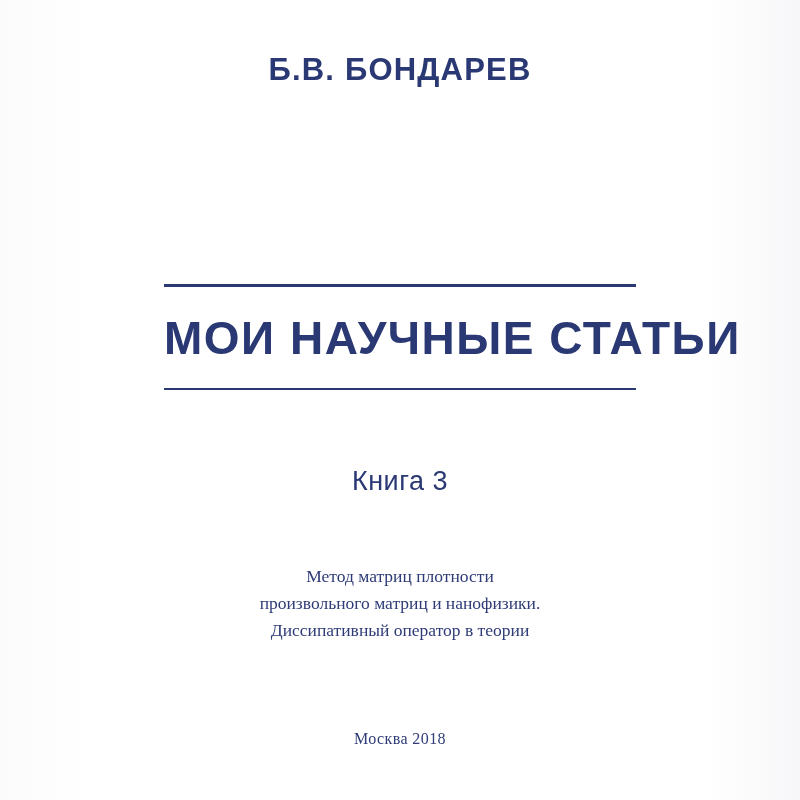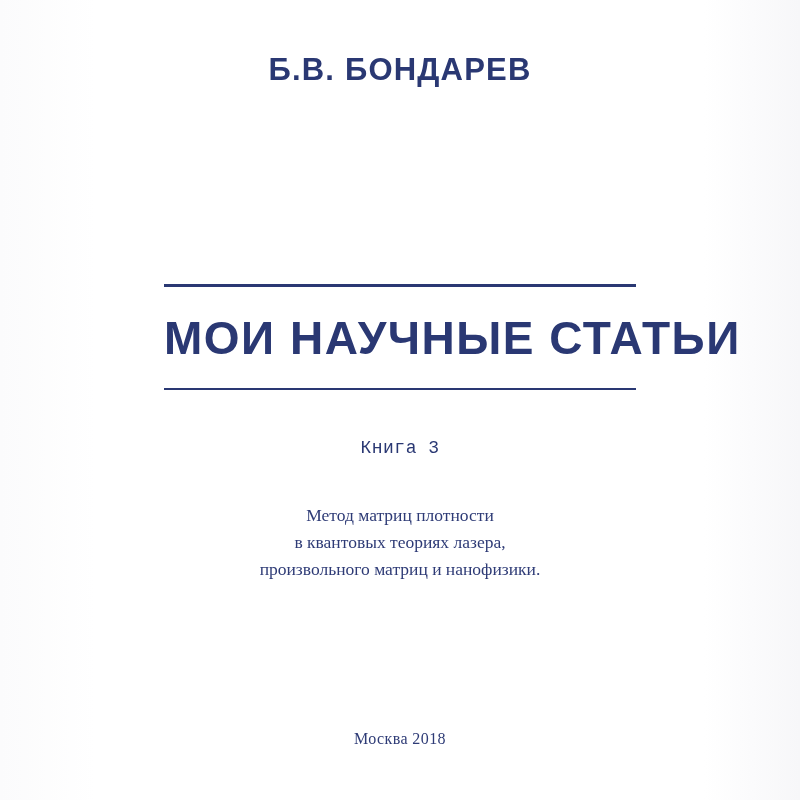--- a/index.html
+++ b/index.html
@@ -74,29 +74,29 @@
     font-weight: bold;
     font-size: 46px;
     letter-spacing: 1.5px;
     color: #2a3873;
     padding: 26px 0 24px 0;
     line-height: 1.1;
     white-space: nowrap;
   }
 
   .book-number {
-    margin-top: 48px;
-    font-family: Liberation Mono, monospace;
-    font-size: 18px;
+    margin-top: 76px;
+    font-family: Liberation Sans, sans-serif;
+    font-size: 27px;
     color: #2a3873;
     letter-spacing: 0.5px;
   }
 
   .subtitle {
-    margin-top: 44px;
+    margin-top: 66px;
     font-family: "Liberation Serif", serif;
     font-size: 17.5px;
     line-height: 1.55;
     color: #2e3b76;
     text-align: center;
     max-width: 470px;
   }
 
   .subtitle div {
     white-space: nowrap;
@@ -127,19 +127,19 @@
     <div class="title-block">
       <div class="rule"></div>
       <div class="main-title">МОИ НАУЧНЫЕ СТАТЬИ</div>
       <div class="rule thin"></div>
     </div>
 
     <div class="book-number">Книга 3</div>
 
     <div class="subtitle">
       <div>Метод матриц плотности</div>
-      <div>в квантовых теориях лазера,</div>
       <div>произвольного матриц и нанофизики.</div>
+      <div>Диссипативный оператор в теории</div>
     </div>
 
     <div class="imprint">Москва 2018</div>
   </div>
 </div>
 
 </body></html>

